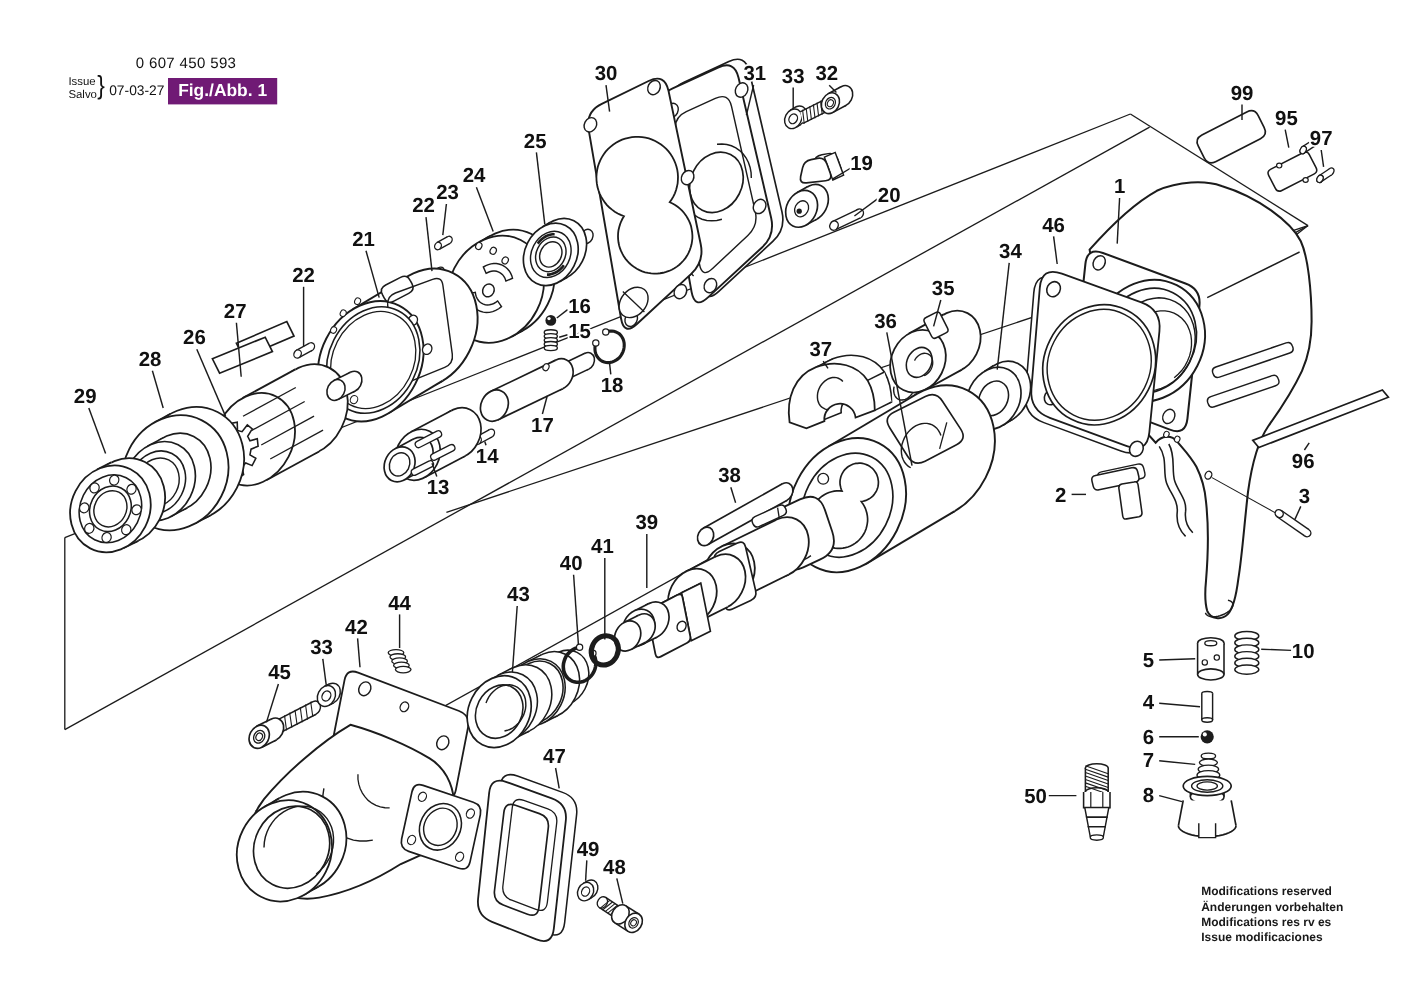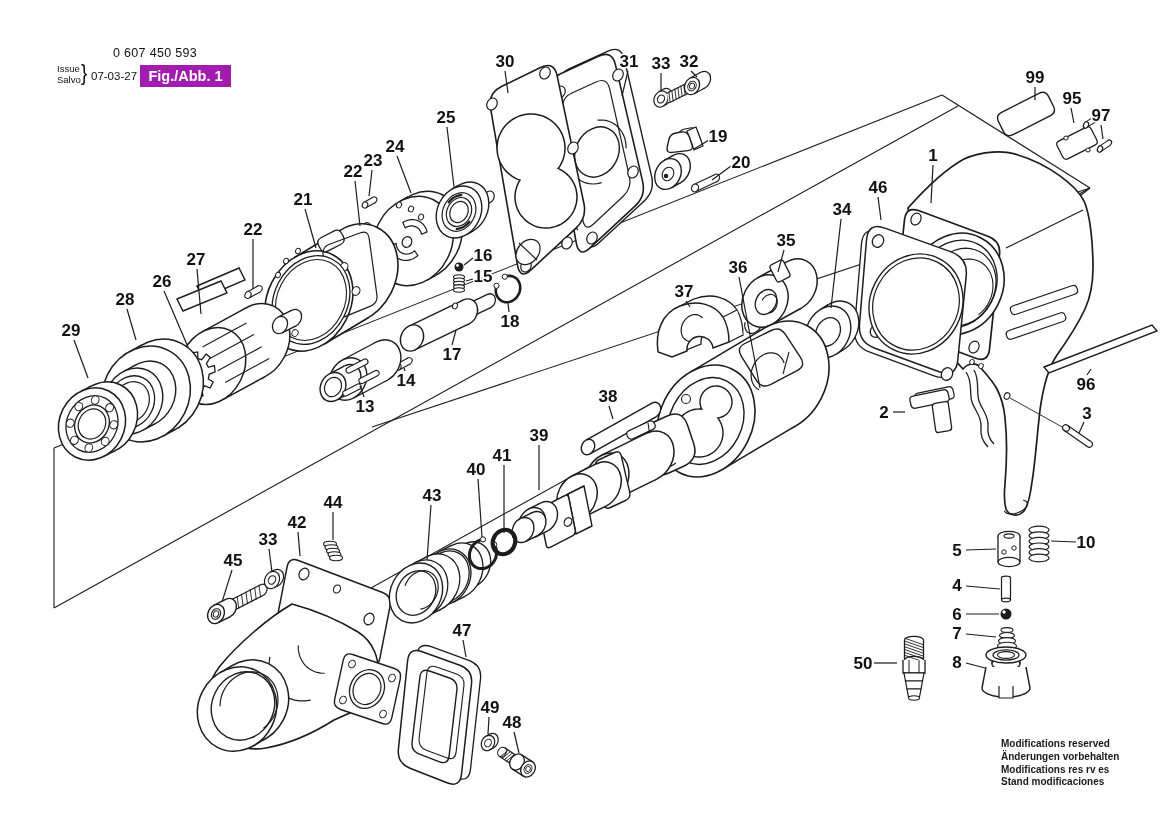--- a/index.html
+++ b/index.html
@@ -6,21 +6,21 @@
   .page { position:relative; width:1169px; height:826px; background:#fff; overflow:hidden;
           font-family:"Liberation Sans", sans-serif; }
   .hdr { position:absolute; left:0; top:0; color:#111; }
   .part-number { position:absolute; left:55px; top:46px; font-size:12.5px; letter-spacing:0.3px;
                   white-space:nowrap; width:200px;text-align:center; }
   .issue-wrap { position:absolute; left:57px; top:64px; font-size:9.5px; line-height:10.5px;
                  white-space:nowrap; width:60px; }
   .issue-brace { position:absolute; left:81px; top:62px; font-size:19px; transform:scaleY(1.15);
                   font-weight:normal; }
   .issue-date { position:absolute; left:91px; top:70px; font-size:11.5px; white-space:nowrap; width:80px; }
-  .fig-box { position:absolute; left:140px; top:65px; width:91px; height:22px; background:#a21caf;
+  .fig-box { position:absolute; left:140px; top:65px; width:91px; height:22px; background:#701a75;
              color:#fff; font-weight:bold; font-size:14.5px; text-align:center; line-height:22px;
              white-space:nowrap; }
   .footer { position:absolute; left:1001px; top:738px; font-size:10px; line-height:12.8px;
              color:#191919; white-space:nowrap; width:168px;font-weight:bold; }
   svg text { font-family:"Liberation Sans", sans-serif; font-weight:bold; font-size:17px; fill:#111; }
   .w { fill:#fff; stroke:#1c1c1c; }
   .n { fill:none; stroke:#1c1c1c; }
   .k { stroke:#1c1c1c; }
 </style>
 </head>
@@ -745,15 +745,15 @@
     </div>
     <div class="issue-brace">}</div>
     <div class="issue-date">07-03-27</div>
     <div class="fig-box">Fig./Abb. 1</div>
   </div>
 
   <div class="footer">
       <div>Modifications reserved</div>
       <div>Änderungen vorbehalten</div>
       <div>Modifications res rv es</div>
-      <div>Stand modificaciones</div>
+      <div>Issue modificaciones</div>
     </div>
 </div>
 
 </body></html>

